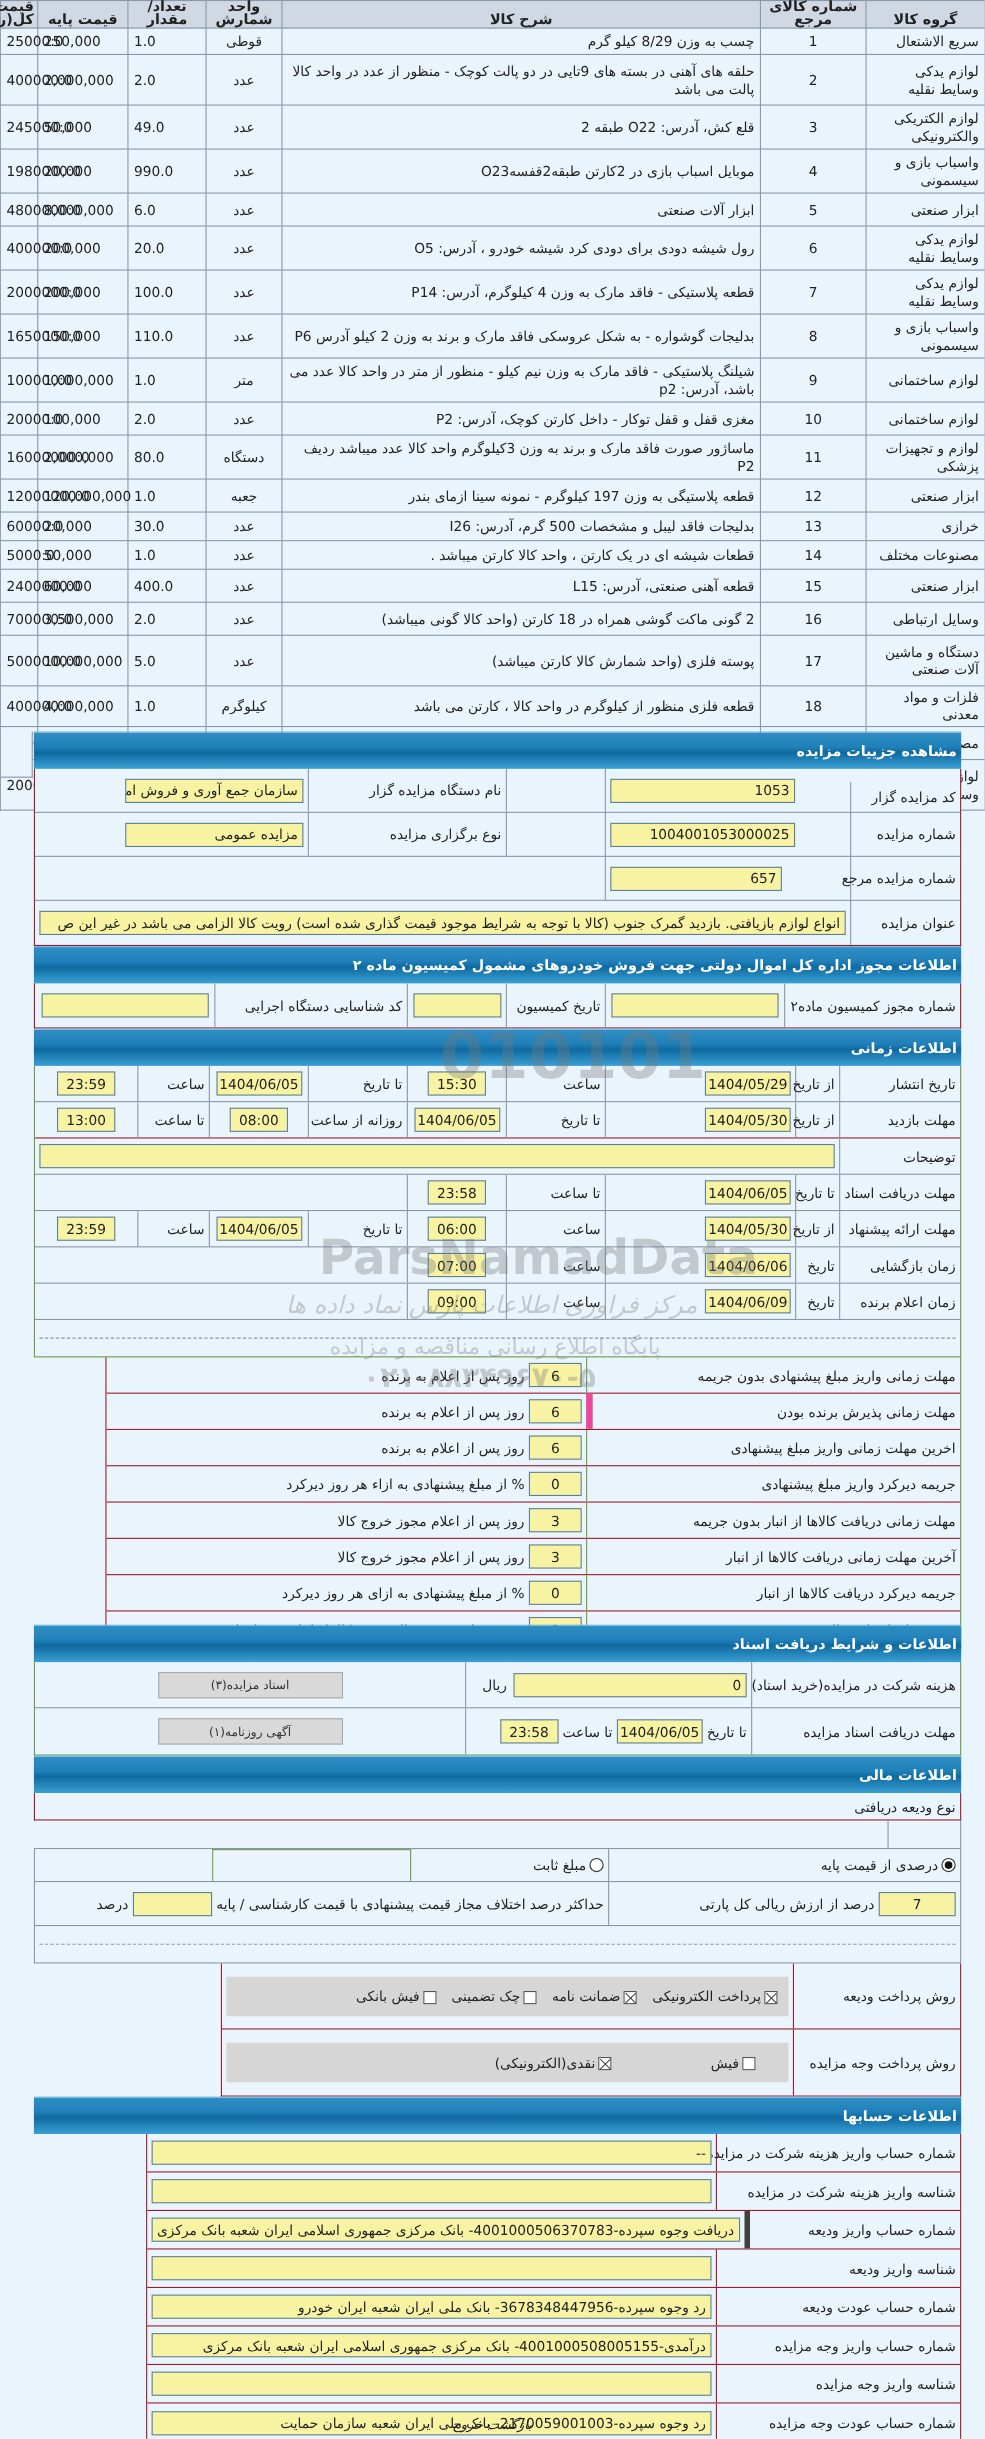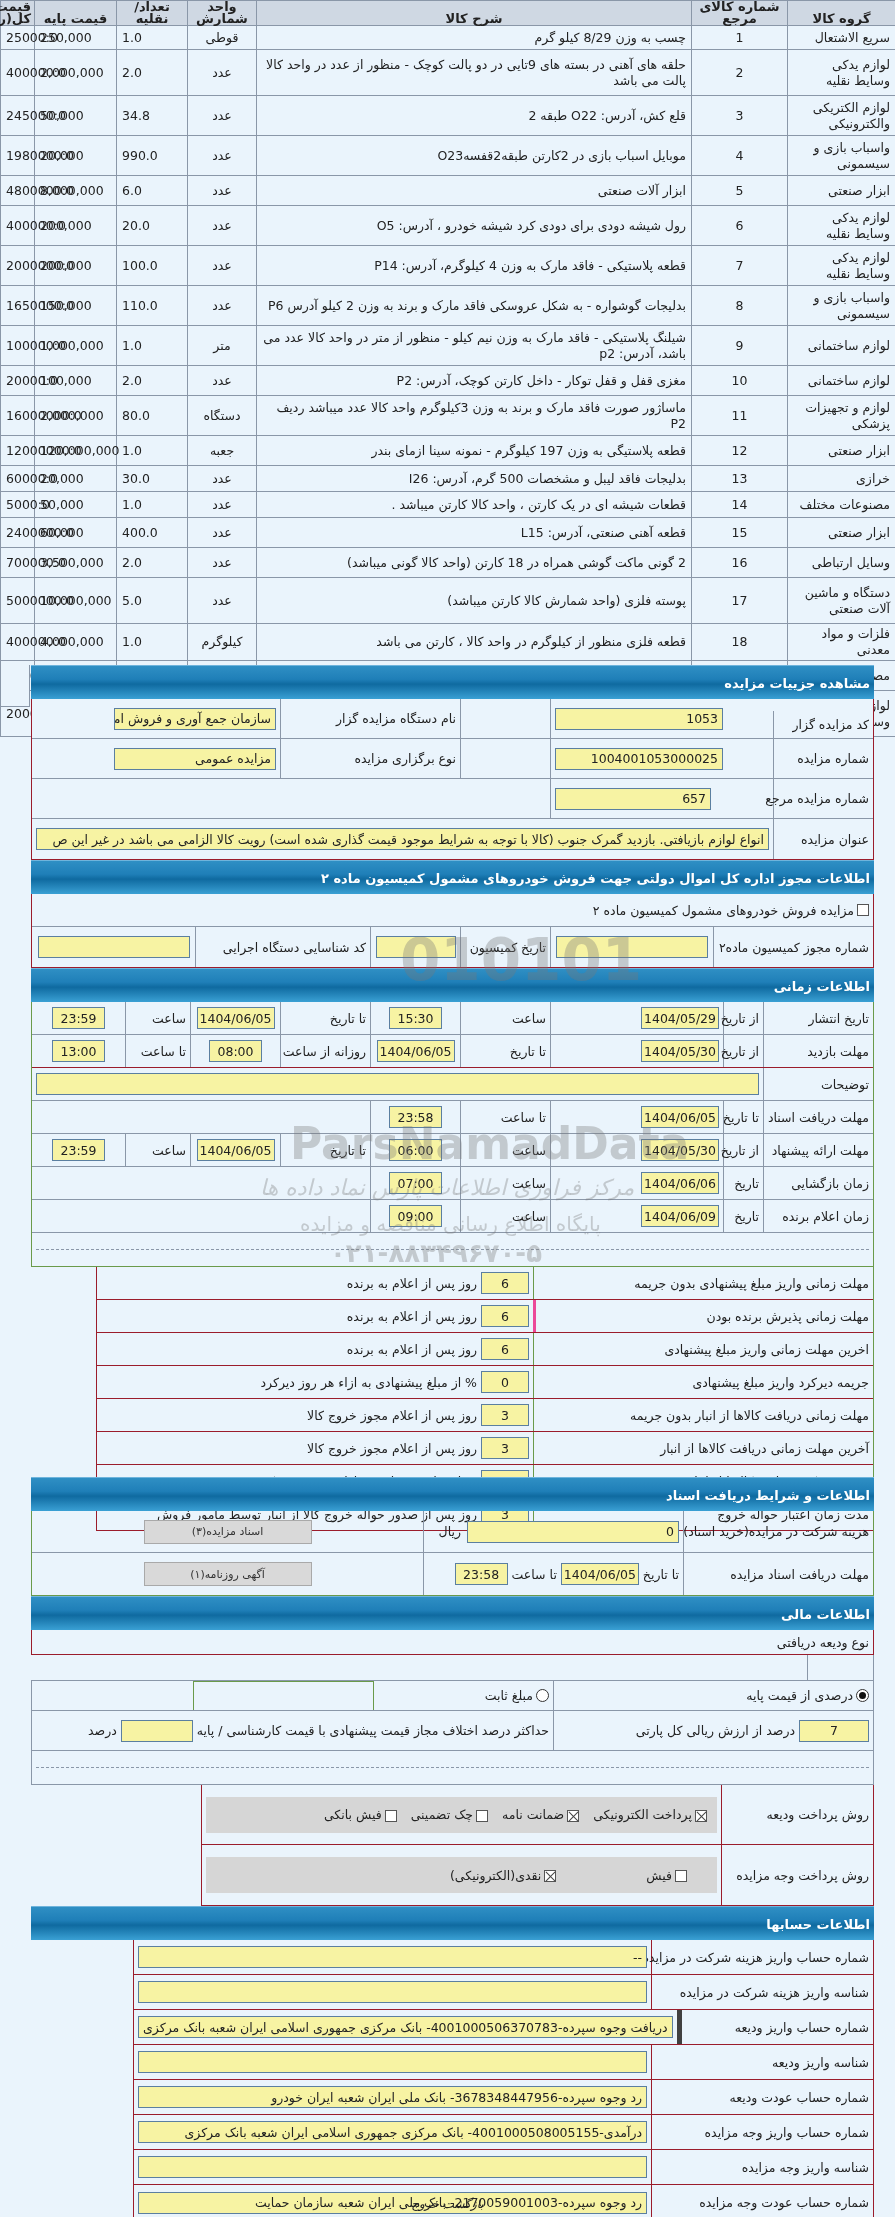--- a/index.html
+++ b/index.html
@@ -78,21 +78,21 @@
       <col style="width:71px">
       <col style="width:82px">
       <col style="width:34px">
   </colgroup>
   <thead>
     <tr>
       <th>گروه کالا</th>
       <th>شماره کالای مرجع</th>
       <th>شرح کالا</th>
       <th>واحد شمارش</th>
-      <th>تعداد/نقلیه</th>
+      <th>تعداد/مقدار</th>
       <th>قیمت پایه</th>
       <th>قیمت کل(ریال)</th>
     </tr>
   </thead>
   <tbody id="items-body">
       <tr style="height: 24px;">
         <td>سریع الاشتعال</td>
         <td class="ref">1</td>
         <td>چسب به وزن 8/29 کیلو گرم</td>
         <td class="c">قوطی</td>
@@ -107,21 +107,21 @@
         <td class="c">عدد</td>
         <td class="num">2.0</td>
         <td class="num">2,000,000</td>
         <td class="num">400000:0</td>
       </tr>
       <tr style="height: 40px;">
         <td>لوازم الکتریکی والکترونیکی</td>
         <td class="ref">3</td>
         <td>قلع کش، آدرس: O22 طبقه 2</td>
         <td class="c">عدد</td>
-        <td class="num">34.8</td>
+        <td class="num">49.0</td>
         <td class="num">50,000</td>
         <td class="num">245000:0</td>
       </tr>
       <tr style="height: 40px;">
         <td>واسباب بازی و سیسمونی</td>
         <td class="ref">4</td>
         <td>موبایل اسباب بازی در 2کارتن طبقه2قفسهO23</td>
         <td class="c">عدد</td>
         <td class="num">990.0</td>
         <td class="num">20,000</td>
@@ -323,26 +323,20 @@
           <span class="lbl">عنوان مزایده</span>
         </div>
       <div class="cell" style="flex:1; border-left:none;">
           <div class="bx rtl" style="width:100%;">انواع لوازم بازیافتی. بازدید گمرک جنوب (کالا با توجه به شرایط موجود قیمت گذاری شده است) رویت کالا الزامی می باشد در غیر این ص</div>
         </div>
     </div>
   </div>
 
   <div class="sec-head">اطلاعات مجوز اداره کل اموال دولتی جهت فروش خودروهای مشمول کمیسیون ماده ۲</div>
   <div style="border:1px solid #9b1c2b; border-top:none;">
-    <div class="row" style="height:33px;">
-      <div class="cell" style="flex:1; border-left:none;">
-        <span class="chk"></span>
-        <span class="lbl">مزایده فروش خودروهای مشمول کمیسیون ماده ۲</span>
-      </div>
-    </div>
     <div class="row" style="height:40px; border-bottom:none;">
       <div class="cell" style="width:160px;">
           <span class="lbl">شماره مجوز کمیسیون ماده۲</span>
         </div>
       <div class="cell" style="width:163px; justify-content:center;">
           <div class="bx" style="width:152px;"></div>
         </div>
       <div class="cell" style="width:90px;">
           <span class="lbl">تاریخ کمیسیون</span>
         </div>
@@ -518,21 +512,21 @@
       <div class="row" style="height: 33px; border-bottom: 1px solid rgb(155, 28, 43);">
         <div class="cell" style="width:340px; border-left:1px solid #6a9a4a;">
           <span class="lbl">مهلت زمانی واریز مبلغ پیشنهادی بدون جریمه</span>
         </div>
         <div class="cell" style="flex:1; border-left:none; gap:4px;">
           <div class="bx ctr" style="width:48px;">6</div>
           <span class="lbl">روز پس از اعلام به برنده</span>
         </div>
       </div>
       <div class="row" style="height: 33px; border-bottom: 1px solid rgb(155, 28, 43);">
-        <div class="cell" style="width:340px; border-left:3px solid #ec4899;">
+        <div class="cell" style="width:340px; border-left:6px solid #ec4899;">
           <span class="lbl">مهلت زمانی پذیرش برنده بودن</span>
         </div>
         <div class="cell" style="flex:1; border-left:none; gap:4px;">
           <div class="bx ctr" style="width:48px;">6</div>
           <span class="lbl">روز پس از اعلام به برنده</span>
         </div>
       </div>
       <div class="row" style="height: 33px; border-bottom: 1px solid rgb(155, 28, 43);">
         <div class="cell" style="width:340px; border-left:1px solid #6a9a4a;">
           <span class="lbl">اخرین مهلت زمانی واریز مبلغ پیشنهادی</span>

